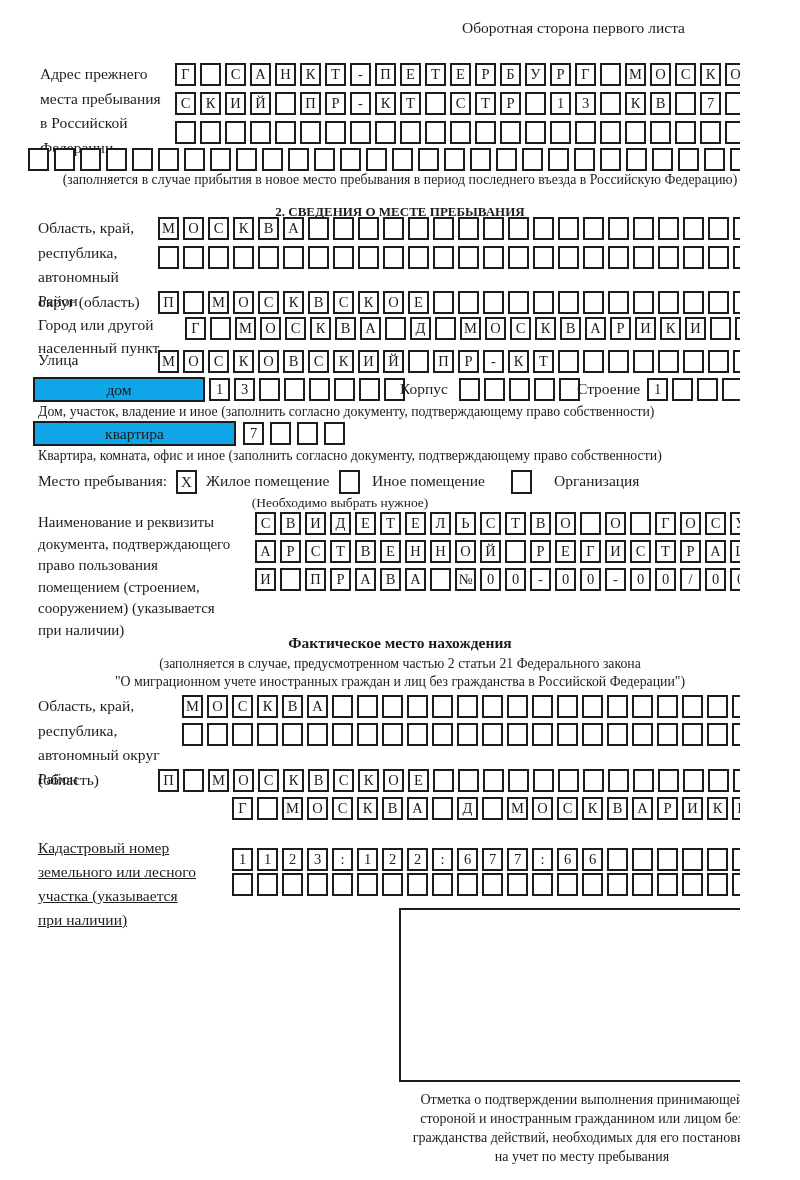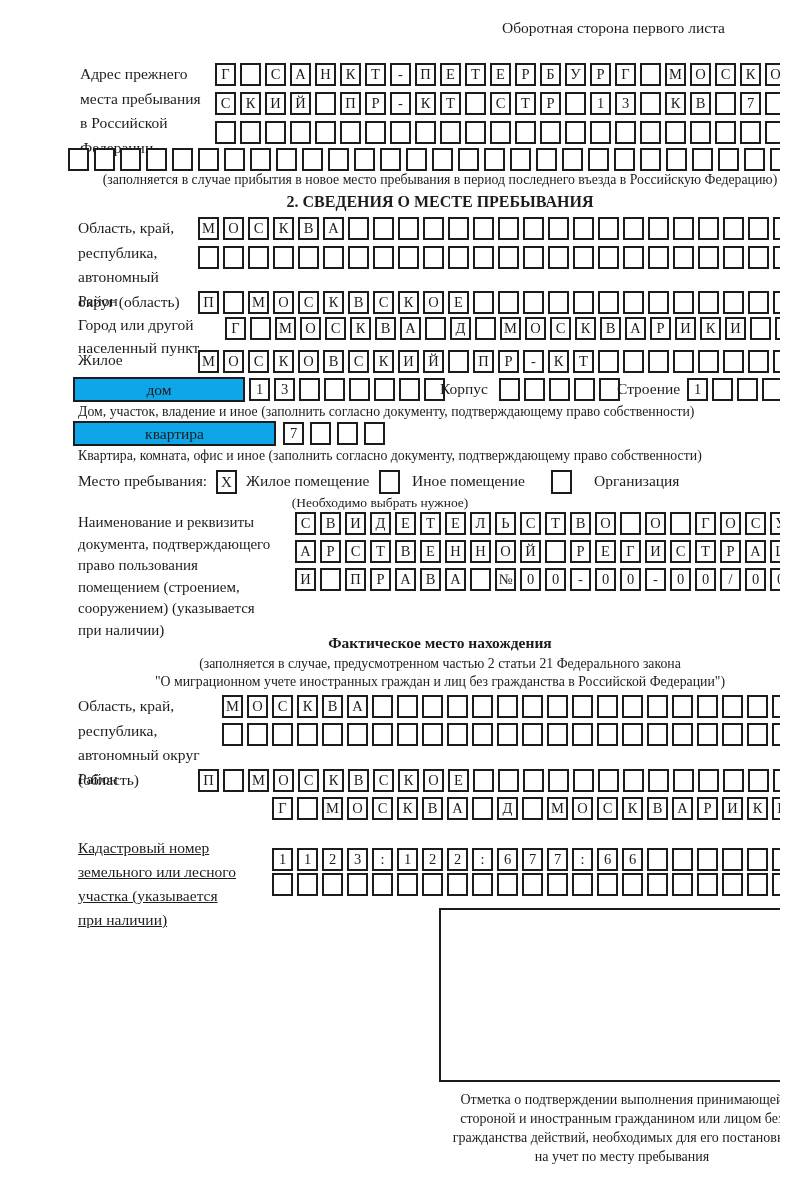--- a/index.html
+++ b/index.html
@@ -1,20 +1,19 @@
 <!DOCTYPE html>
 <html><head>
 <meta charset="utf-8">
 <style>
   html,body{margin:0;padding:0;background:#ffffff;}
   .page{
     position:relative;width:740px;height:1180px;background:#ffffff;
     font-family:"Liberation Serif","DejaVu Serif",serif;color:#1c1c1c;
     overflow:hidden;
-    margin-left:40px;
   }
   .lbl{position:absolute;font-size:15.5px;line-height:24.5px;}
   .lbl.tight{line-height:22.5px;}
   .cap{position:absolute;font-size:13.8px;white-space:nowrap;}
   .center{left:0;width:800px;text-align:center;white-space:nowrap;}
   .bold{font-weight:bold;}
   .cells{position:absolute;display:flex;gap:4px;}
   .cells.wgap{gap:5px;}
   .cells.agap{gap:6px;}
   .cell{
@@ -152,21 +151,21 @@
       <span class="cell"></span>
       <span class="cell"></span>
       <span class="cell"></span>
       <span class="cell"></span>
       <span class="cell"></span>
       <span class="cell"></span>
       <span class="cell"></span>
     </div>
   <div class="cap center" style="top:172px;">(заполняется в случае прибытия в новое место пребывания в период последнего въезда в Российскую Федерацию)</div>
 
-  <div class="cap center bold" style="top:193px;font-size:16px;">2. СВЕДЕНИЯ О МЕСТЕ ПРЕБЫВАНИЯ</div>
+  <div class="cap center bold" style="top:204px;font-size:13px;">2. СВЕДЕНИЯ О МЕСТЕ ПРЕБЫВАНИЯ</div>
 
   <div class="lbl" style="left:38px;top:216px;">Область, край,<br>республика,<br>автономный<br>округ (область)</div>
   <div class="cells" style="left:158px;top:217px;">
       <span class="cell">М</span>
       <span class="cell">О</span>
       <span class="cell">С</span>
       <span class="cell">К</span>
       <span class="cell">В</span>
       <span class="cell">А</span>
       <span class="cell"></span>
@@ -264,21 +263,21 @@
       <span class="cell">А</span>
       <span class="cell">Р</span>
       <span class="cell">И</span>
       <span class="cell">К</span>
       <span class="cell">И</span>
       <span class="cell"></span>
       <span class="cell"></span>
       <span class="cell"></span>
     </div>
 
-  <div class="lbl" style="left:38px;top:348px;">Жилое</div>
+  <div class="lbl" style="left:38px;top:348px;">Улица</div>
   <div class="cells" style="left:158px;top:350px;">
       <span class="cell">М</span>
       <span class="cell">О</span>
       <span class="cell">С</span>
       <span class="cell">К</span>
       <span class="cell">О</span>
       <span class="cell">В</span>
       <span class="cell">С</span>
       <span class="cell">К</span>
       <span class="cell">И</span>

